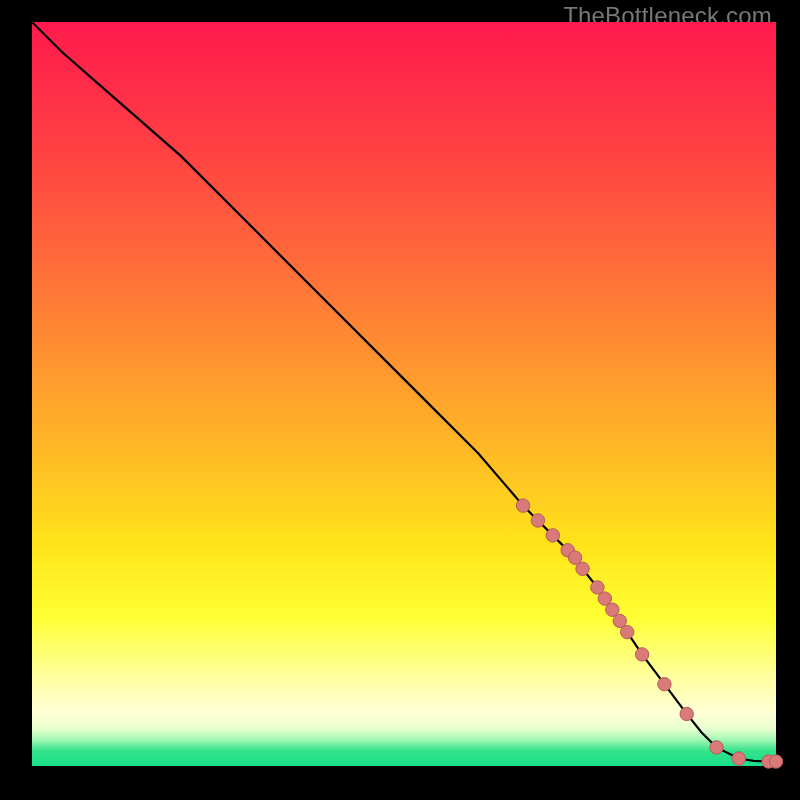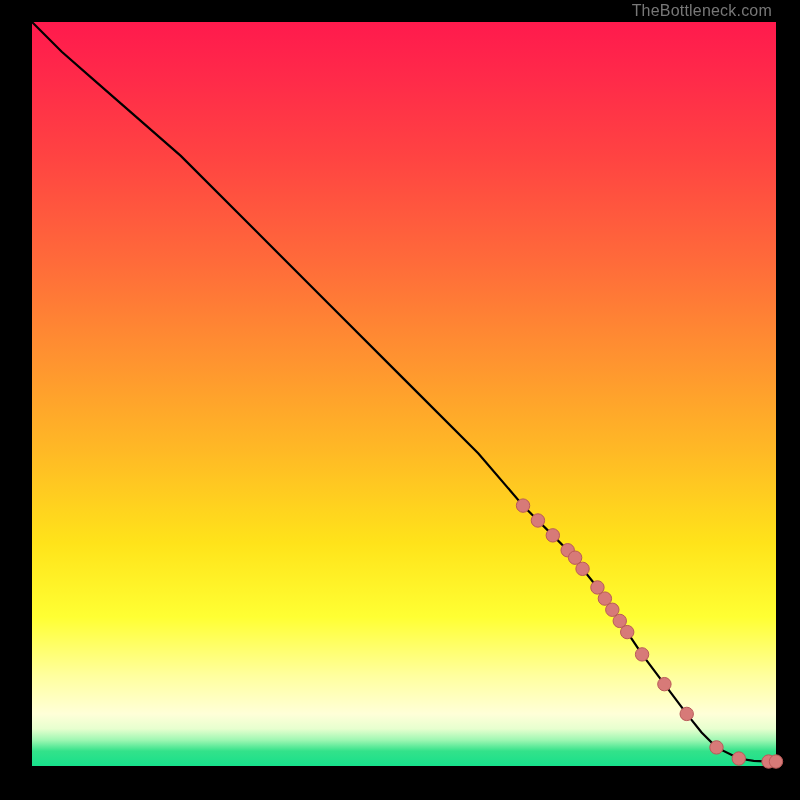--- a/index.html
+++ b/index.html
@@ -40,21 +40,21 @@
       #9ff7b3 96.5%,
       #33e28a 98%,
       #17e08b 100%
     );
   }
   .attribution {
     position: absolute;
     top: 2px;
     right: 28px;
     color: #777;
-    font-size: 16px;
+    font-size: 24px;
     letter-spacing: 0.2px;
     user-select: none;
   }
   svg.curve {
     position: absolute;
     left: 0;
     top: 0;
     width: 744px;
     height: 744px;
     overflow: visible;

